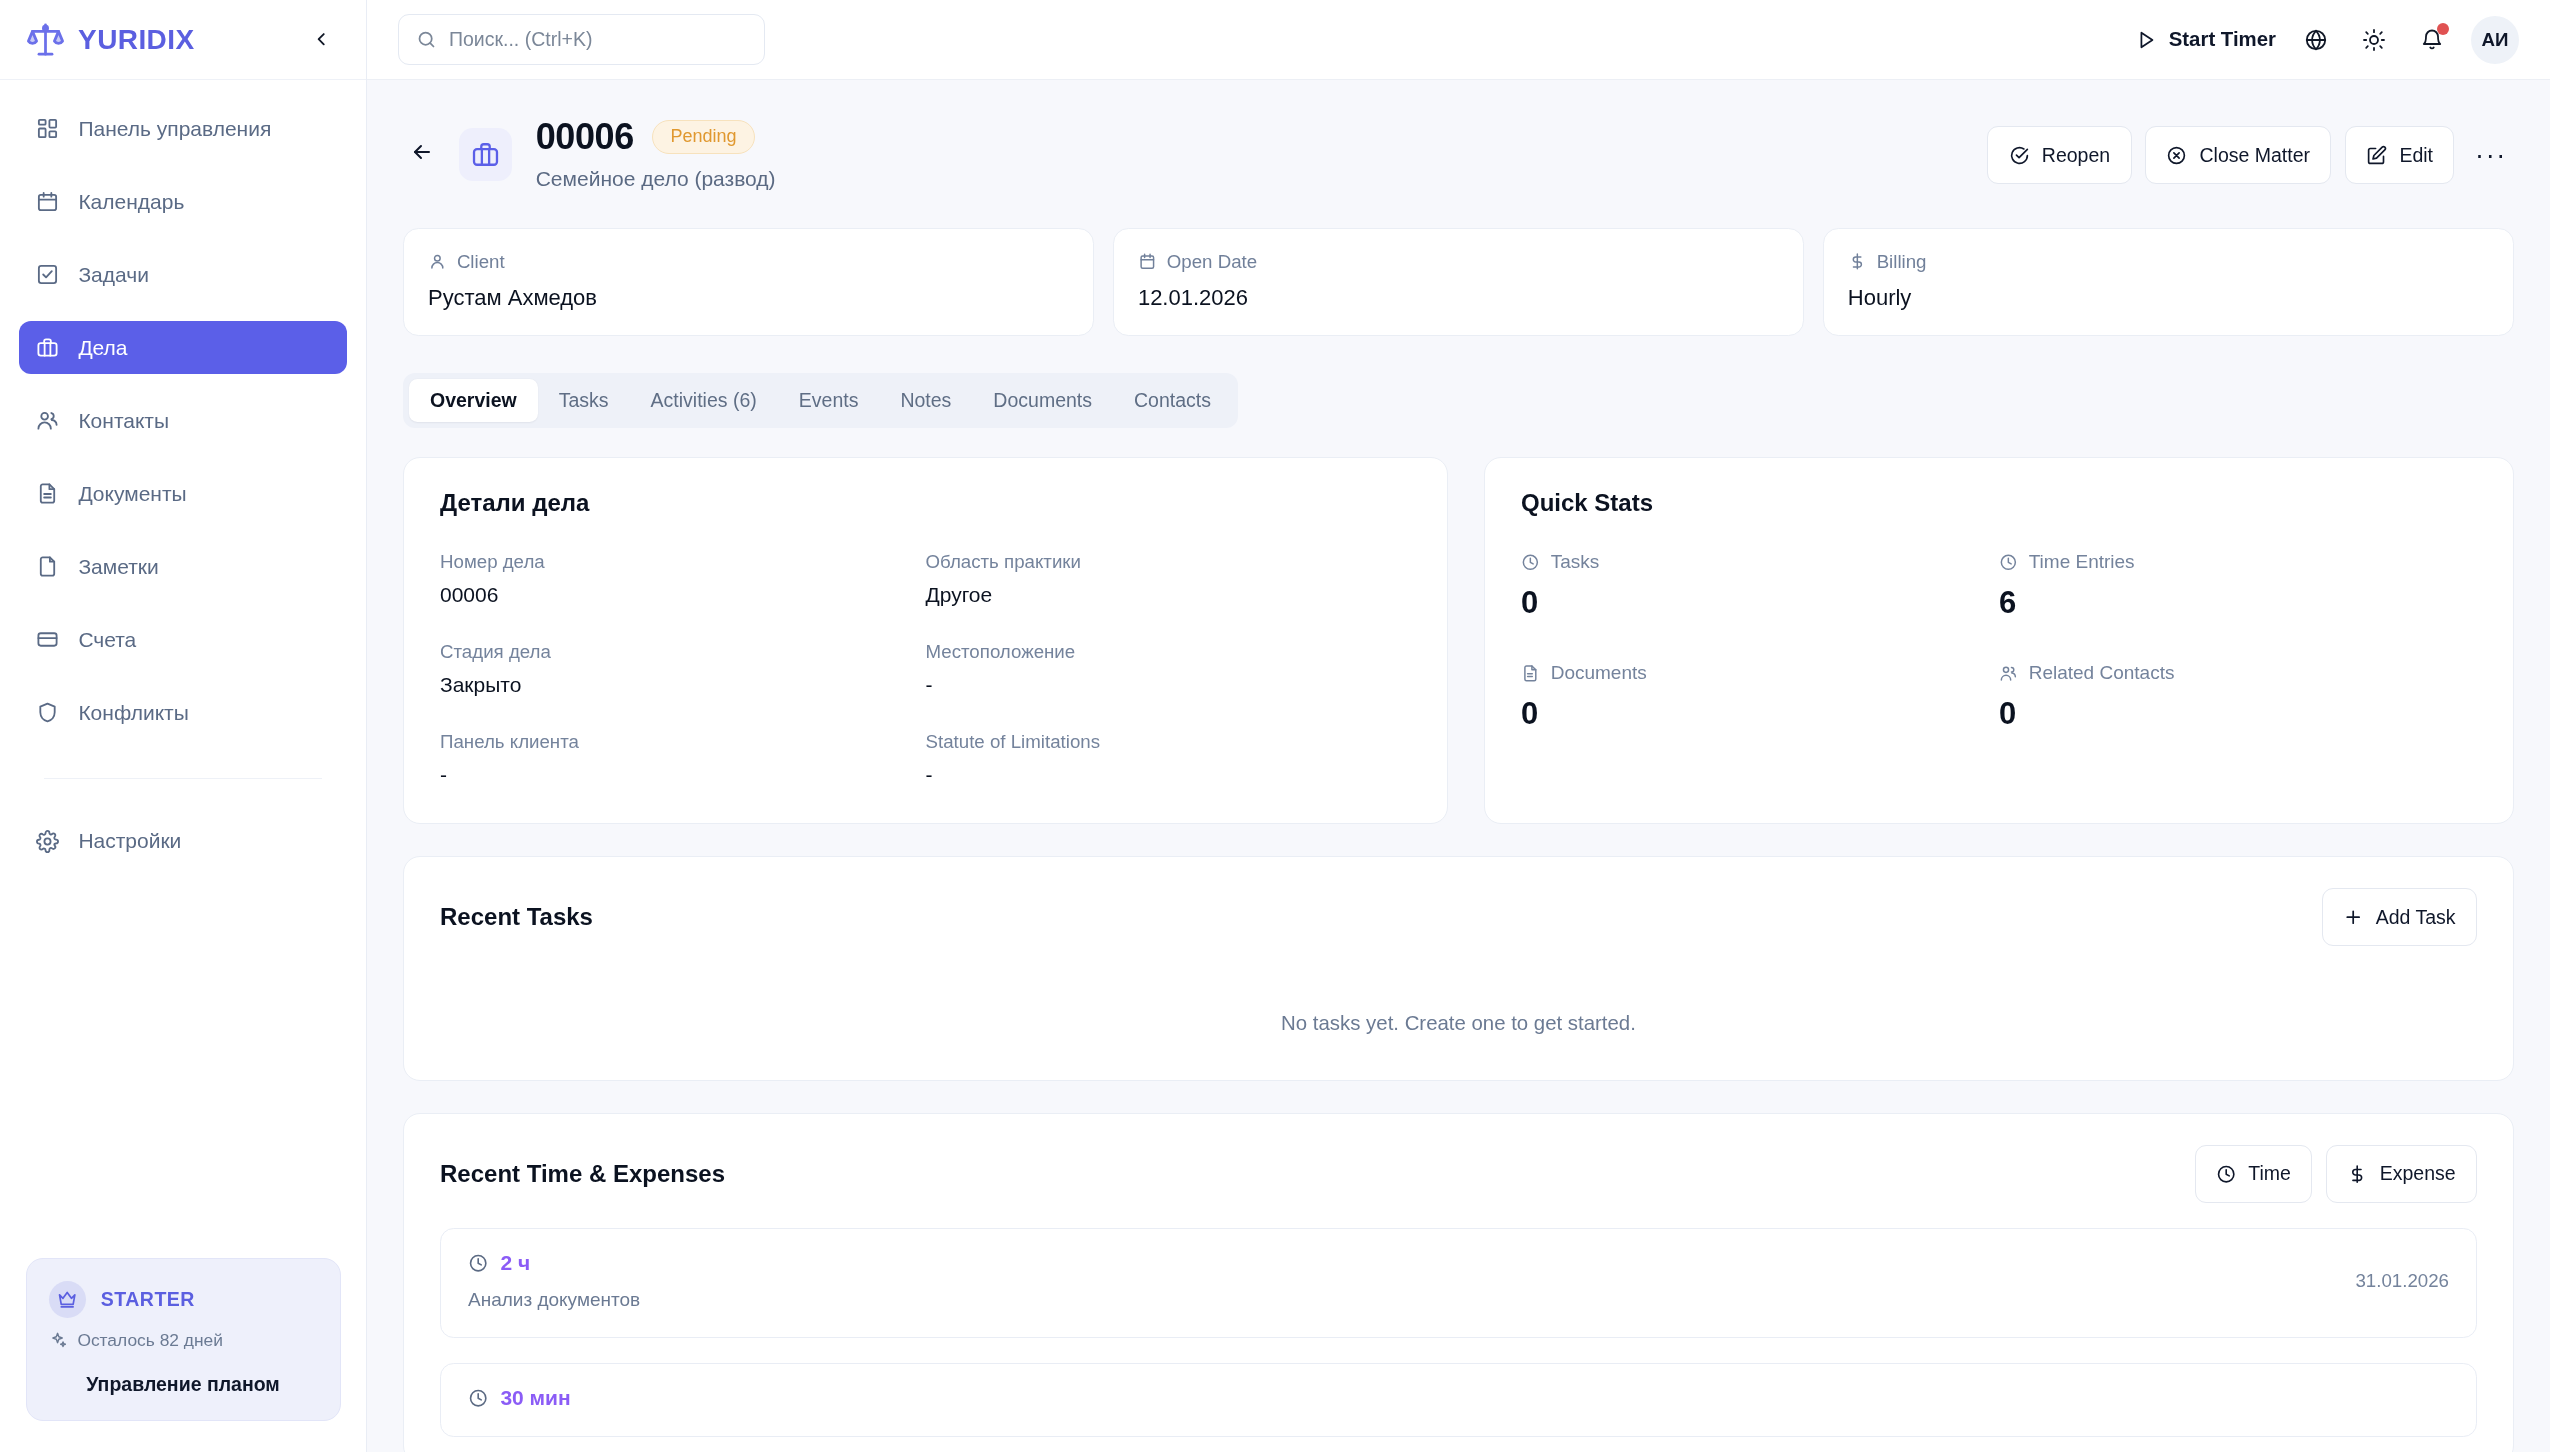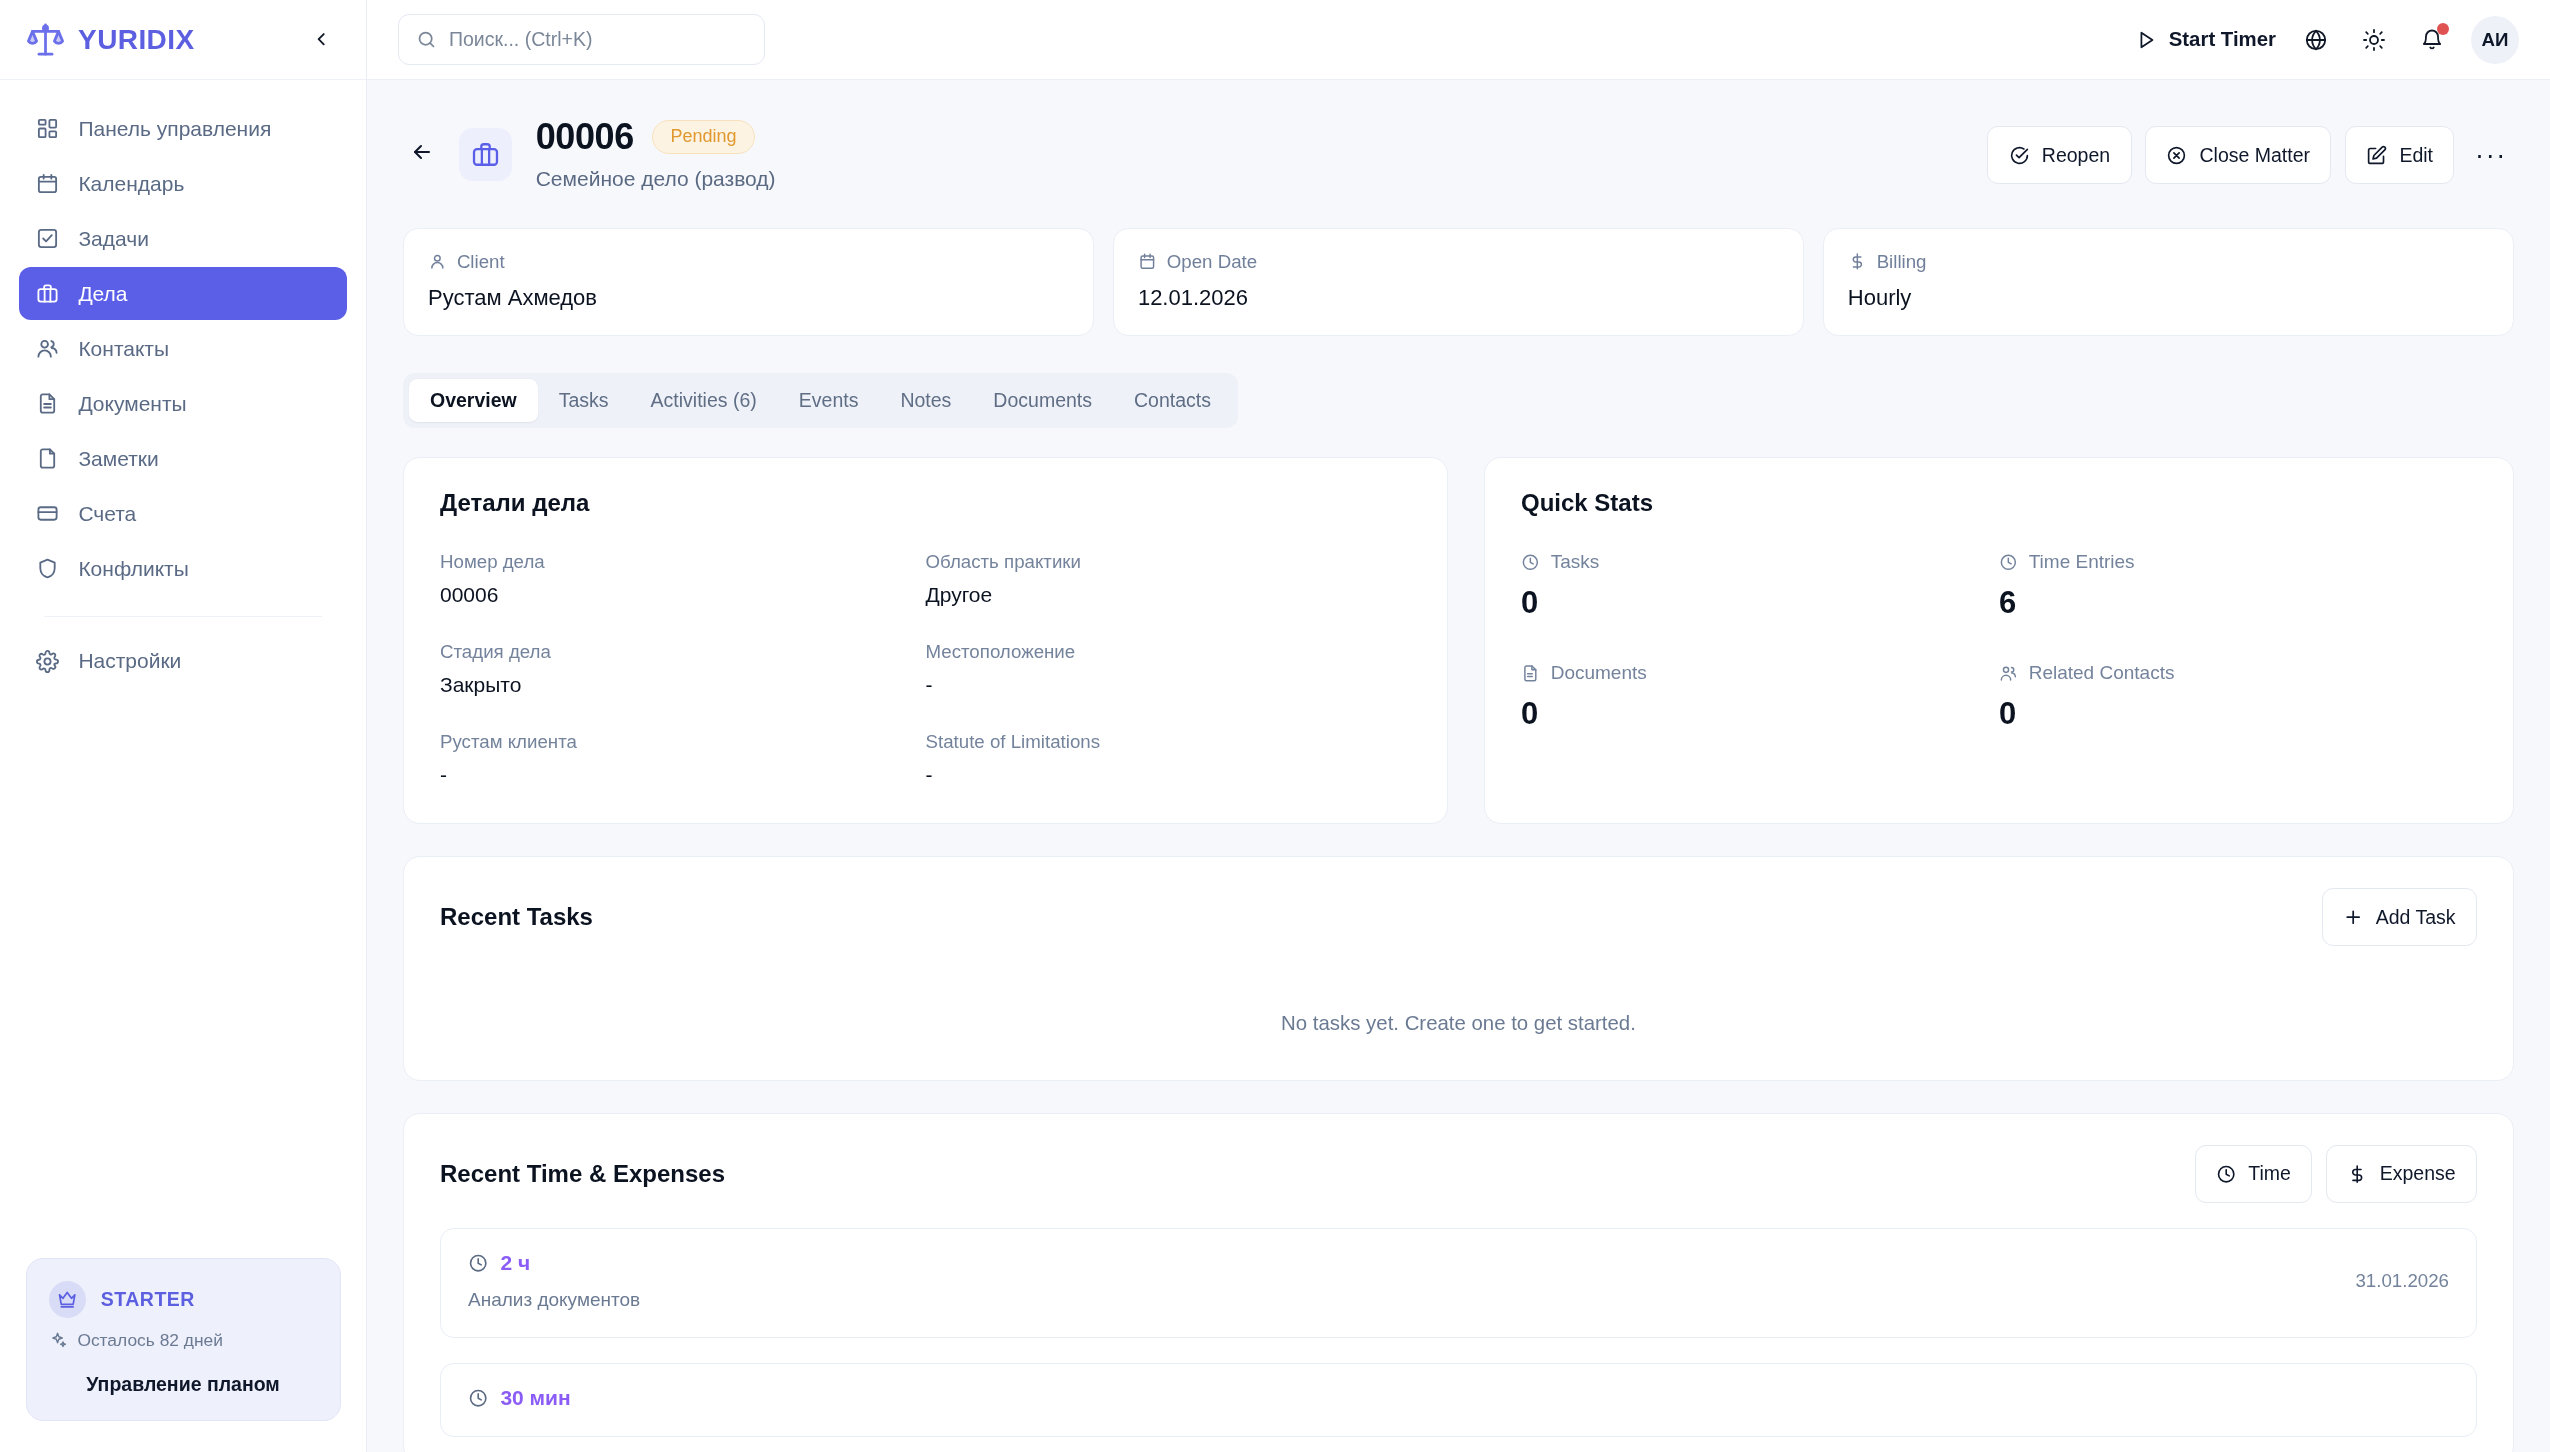--- a/index.html
+++ b/index.html
@@ -29,21 +29,21 @@
   }
   .brand-logo { width: 39px; height: 39px; flex: 0 0 39px; }
   .brand-name {
     font-size: 28px; font-weight: 700; letter-spacing: 0.4px;
     color: #5b5fe0; flex: 1;
   }
   .sb-collapse {
     width: 31px; height: 31px; display: flex; align-items: center; justify-content: center;
     color: #111827; cursor: pointer;
   }
-  .sb-nav { padding: 22px 18.7px 0 18.7px; display: flex; flex-direction: column; gap: 2px; }
+  .sb-nav { padding: 22px 18.7px 0 18.7px; display: flex; flex-direction: column; gap: 20px; }
   .nav-item {
     display: flex; align-items: center; gap: 18.7px;
     height: 53px; padding: 0 17px; border-radius: 12px;
     color: #5a6a85; font-size: 21px; cursor: pointer;
   }
   .nav-item .ico { width: 24px; height: 24px; flex: 0 0 24px; display: flex; align-items: center; justify-content: center; }
   .nav-item.active { background: #5b5fe8; color: #ffffff; }
   .sb-divider { height: 1.7px; background: #eef1f7; margin: 18.7px 25.5px 15.3px 25.5px; }
   .sb-bottom { margin-top: auto; padding: 0 25.5px 31px 25.5px; }
   .plan-card {
@@ -480,21 +480,21 @@
             </div>
             <div>
               <div class="kv-label">Стадия дела</div>
               <div class="kv-value">Закрыто</div>
             </div>
             <div>
               <div class="kv-label">Местоположение</div>
               <div class="kv-value">-</div>
             </div>
             <div>
-              <div class="kv-label">Рустам клиента</div>
+              <div class="kv-label">Панель клиента</div>
               <div class="kv-value">-</div>
             </div>
             <div>
               <div class="kv-label">Statute of Limitations</div>
               <div class="kv-value">-</div>
             </div>
           </div>
         </div>
 
         <div class="card" style="flex:1;">

